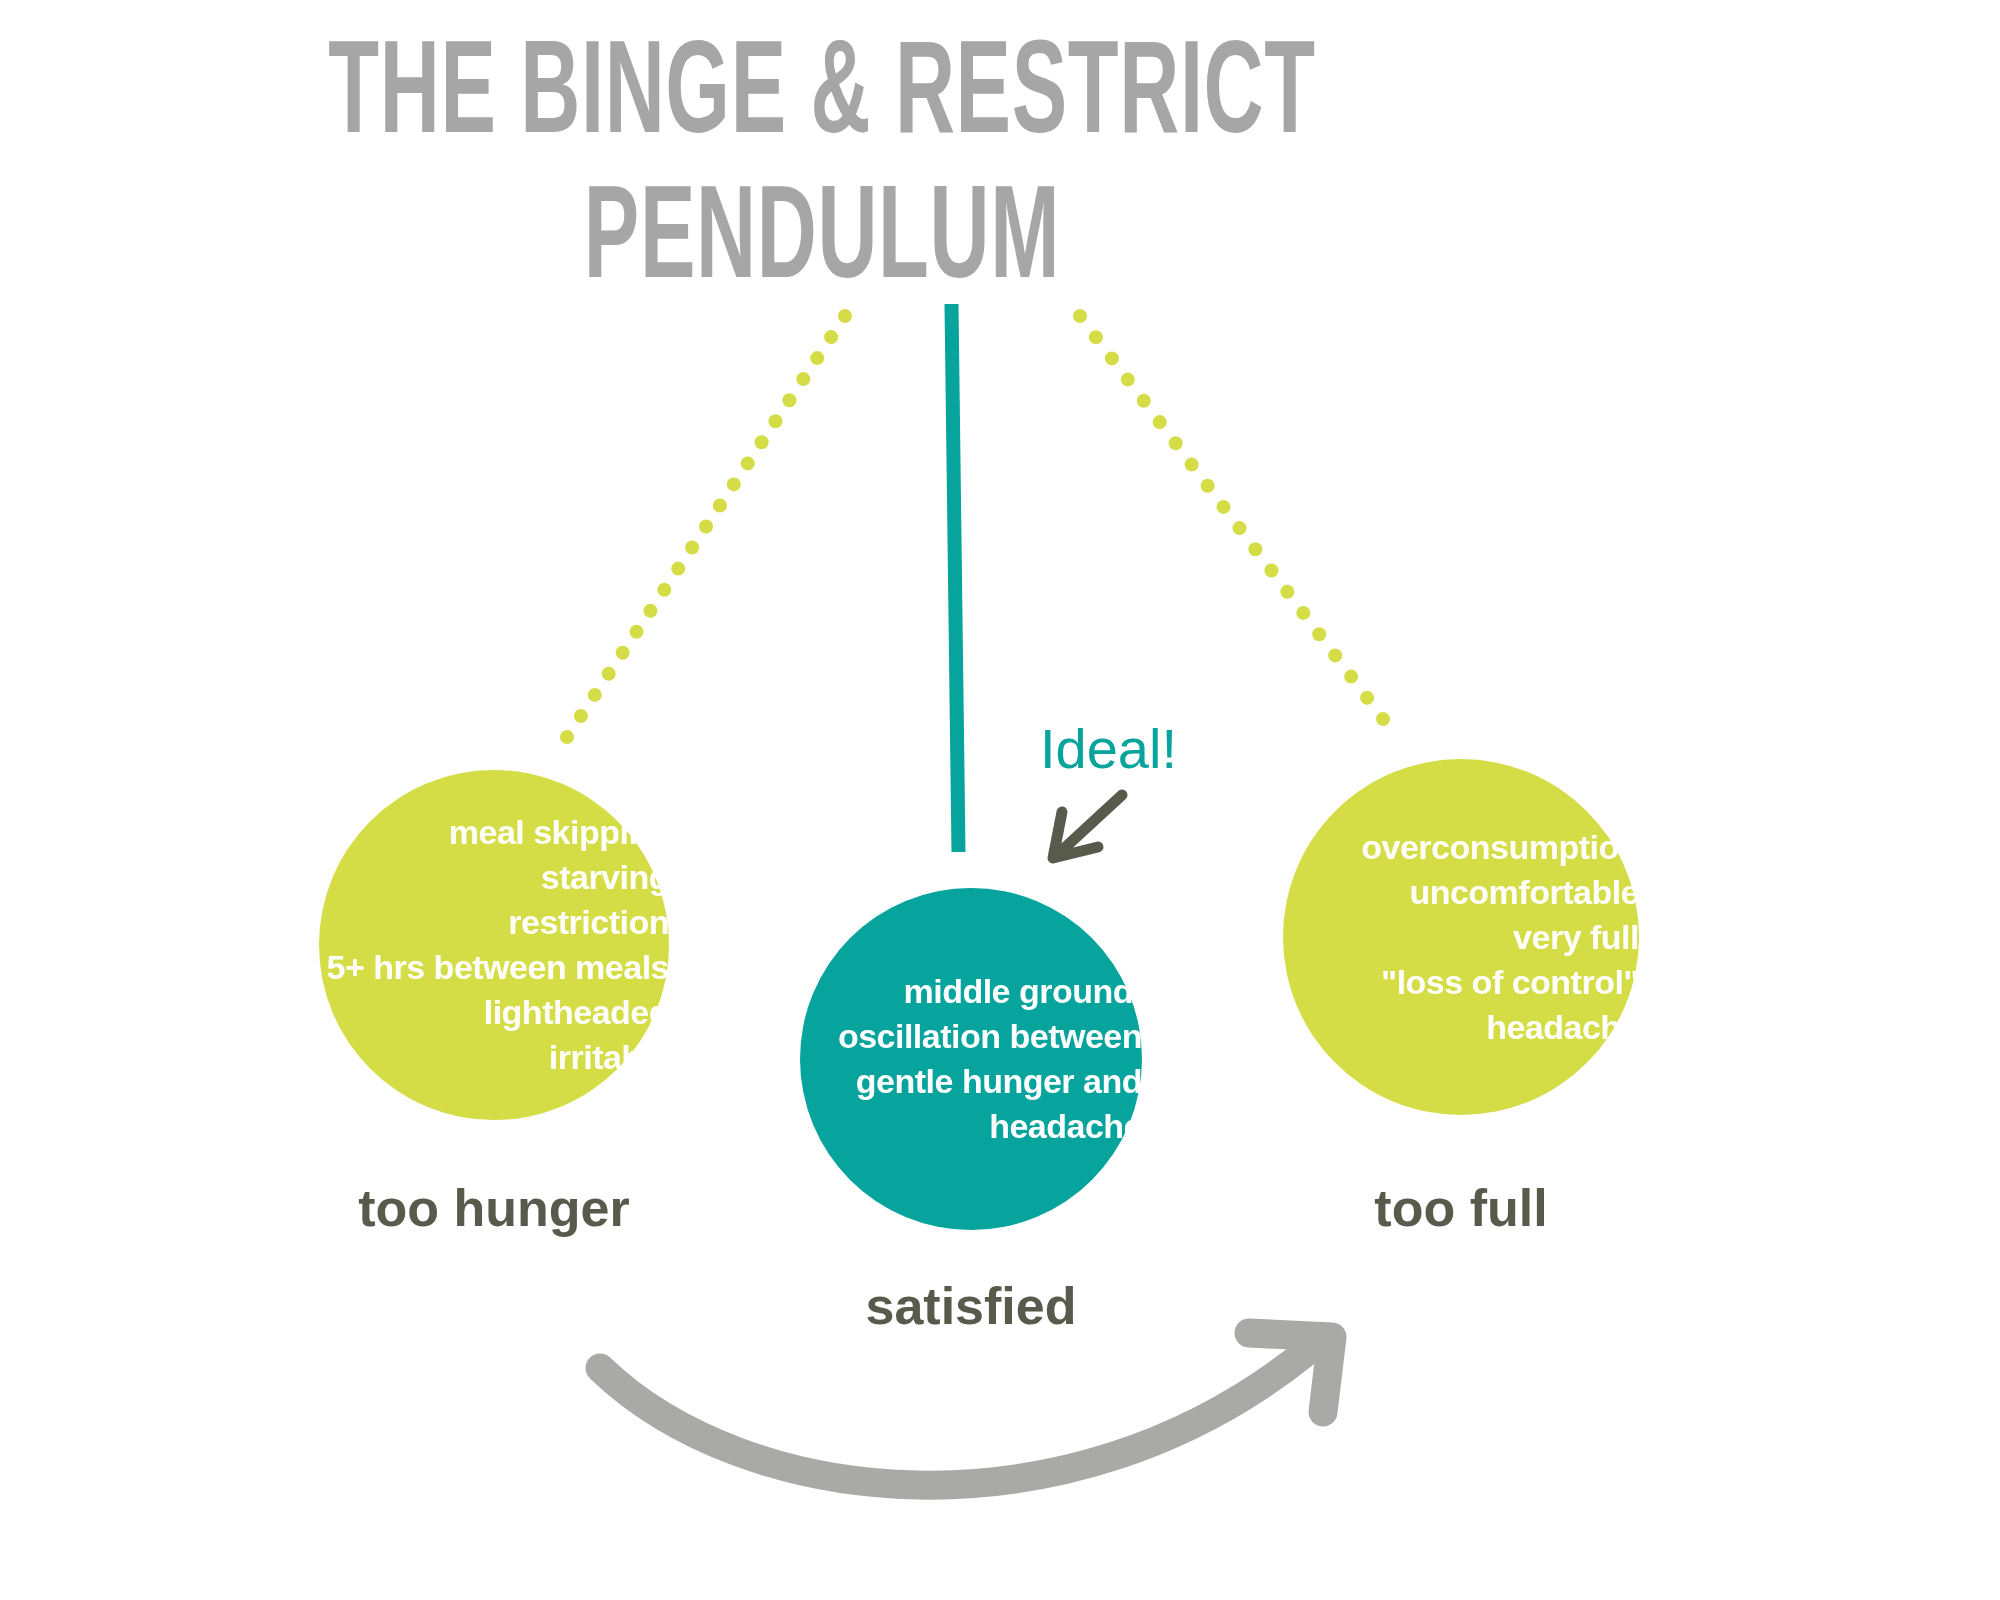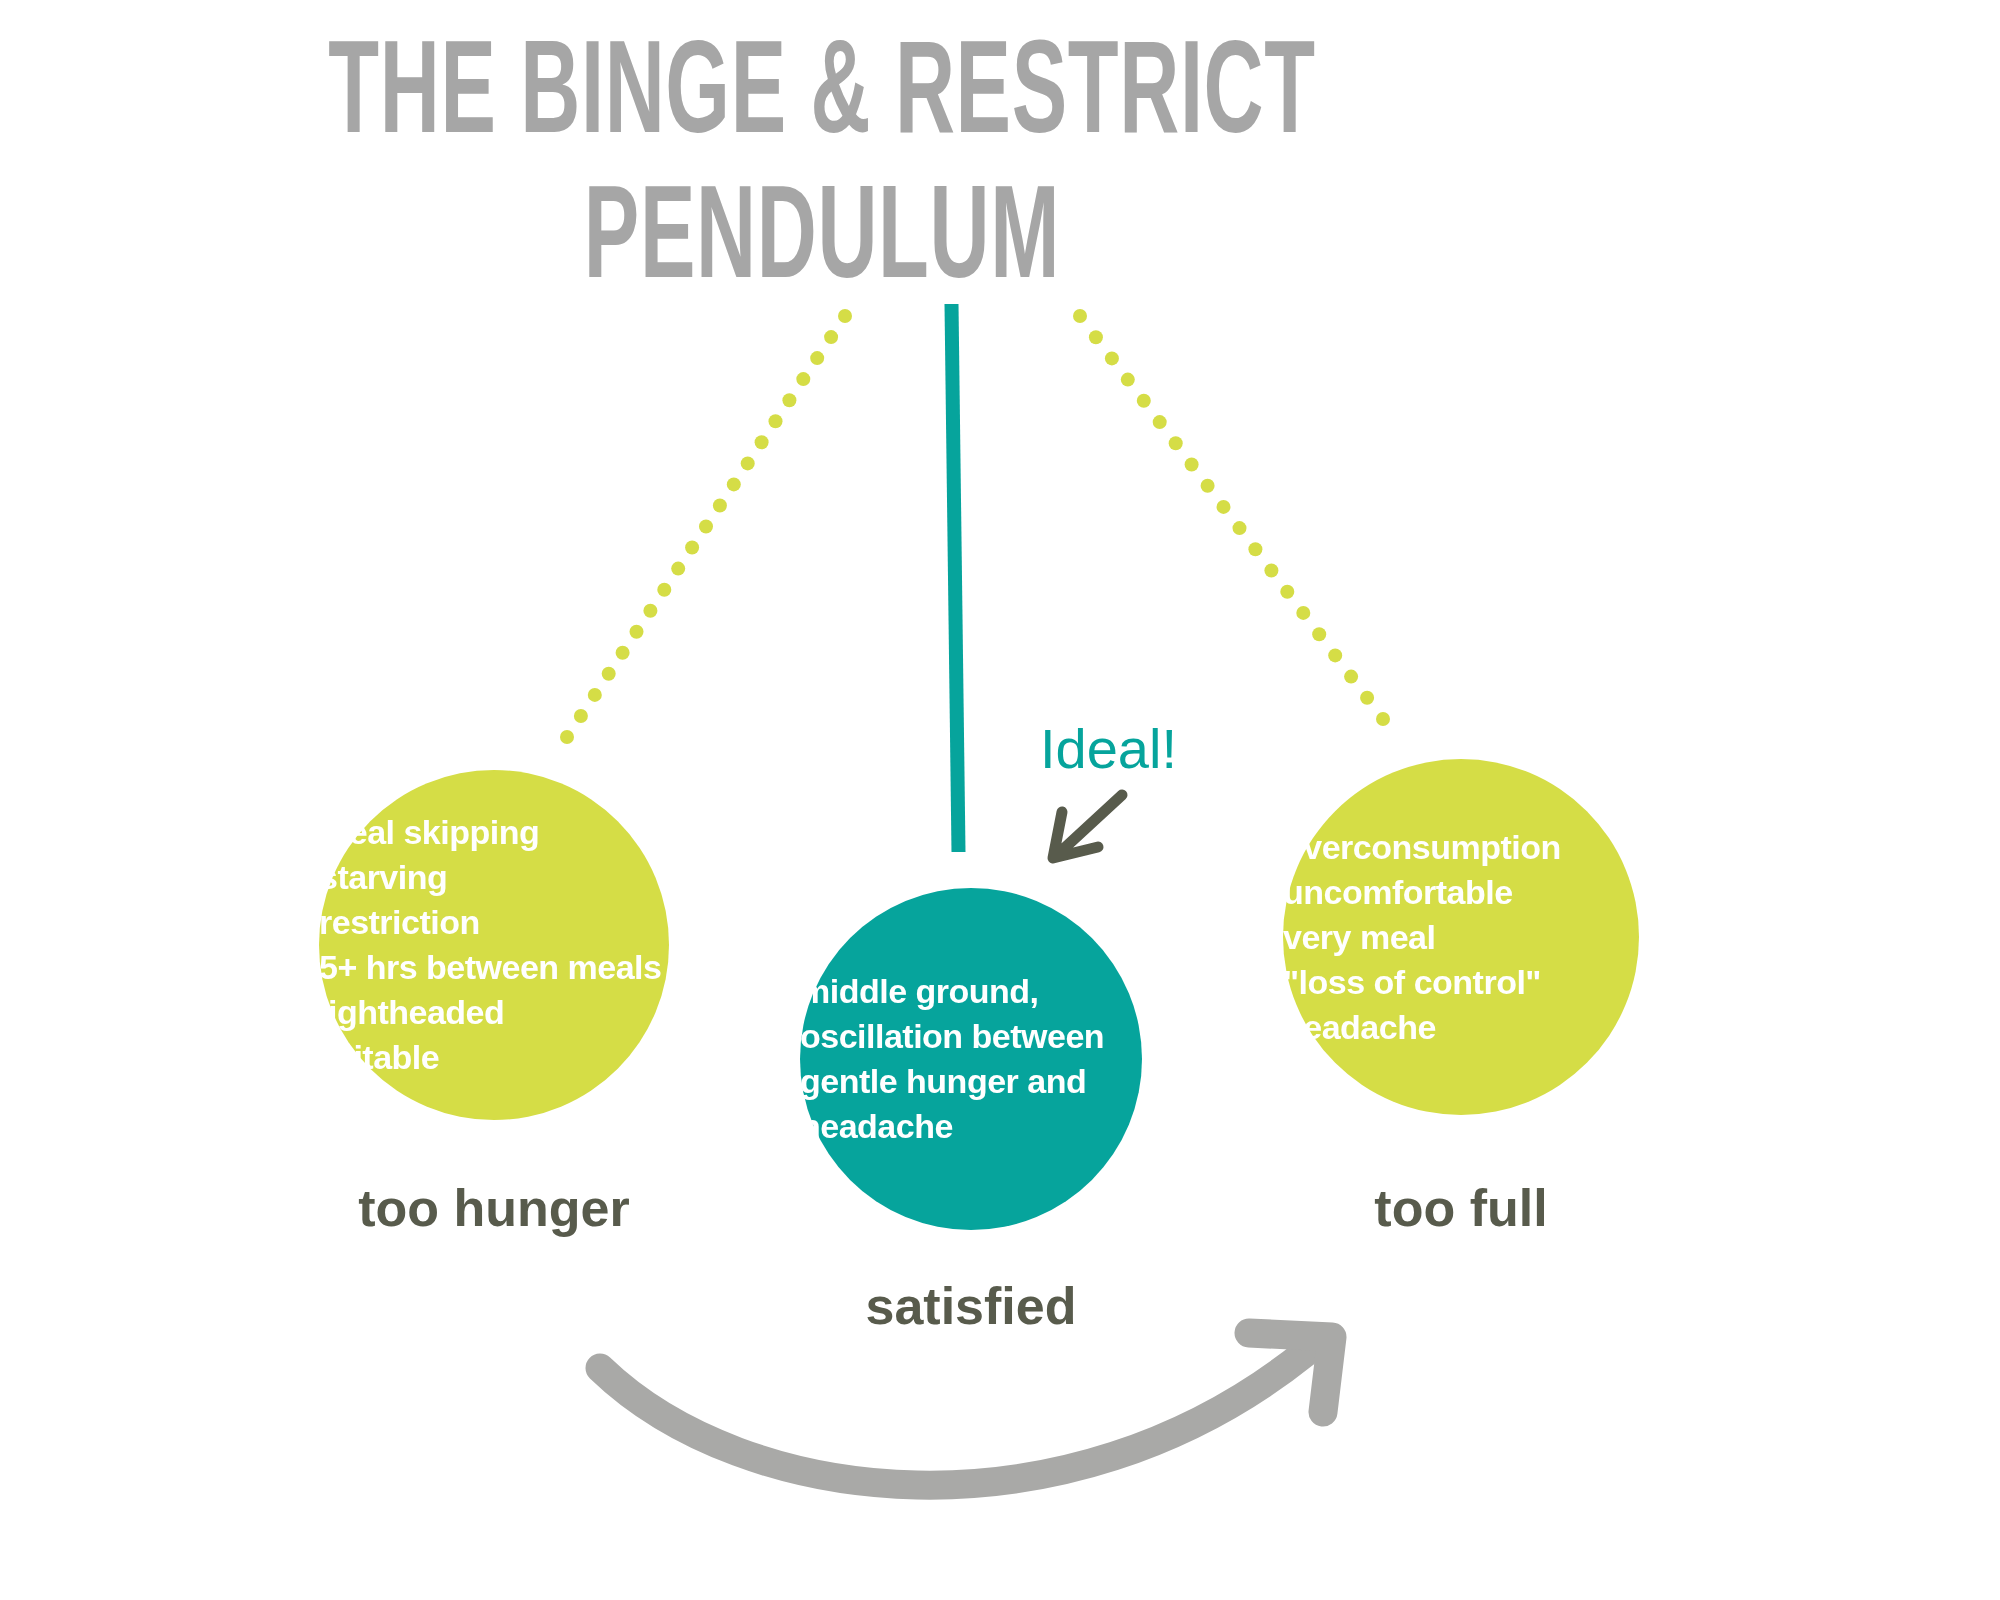--- a/index.html
+++ b/index.html
@@ -30,21 +30,21 @@
   .ideal-arrow path{
     stroke:var(--label-olive,#585b4c);stroke-width:11;fill:none;
     stroke-linecap:round;stroke-linejoin:round;
   }
   .swoosh path{
     stroke:var(--arrow-gray,#a9a9a7);stroke-width:29;fill:none;
     stroke-linecap:round;stroke-linejoin:round;
   }
   .circle{
     position:absolute;border-radius:50%;
-    display:flex;align-items:center;justify-content:center;text-align:left;
+    display:flex;align-items:center;justify-content:center;text-align:right;
   }
   .lime{background:var(--accent-lime,#d5dd46);}
   .teal{background:var(--accent-teal,#06a49c);}
   .circle-text{
     color:var(--text-white,#ffffff);font-weight:700;
     font-size:34px;line-height:45px;letter-spacing:-0.5px;
     white-space:pre-line;width:100%;
   }
   #c-left{left:319px;top:770px;width:350px;height:350px;}
   #c-center{left:800px;top:888px;width:342px;height:342px;}
@@ -139,21 +139,21 @@
   <div class="circle teal" id="c-center">
     <div class="circle-text">middle ground,
 oscillation between
 gentle hunger and
 headache</div>
   </div>
 
   <div class="circle lime" id="c-right">
     <div class="circle-text">overconsumption
 uncomfortable
-very meal
+very full
 "loss of control"
 headache</div>
   </div>
 
   <div class="ideal-label">Ideal!</div>
 
   <div class="caption" id="cap-left">too hunger</div>
   <div class="caption" id="cap-right">too full</div>
   <div class="caption" id="cap-center">satisfied</div>
 

